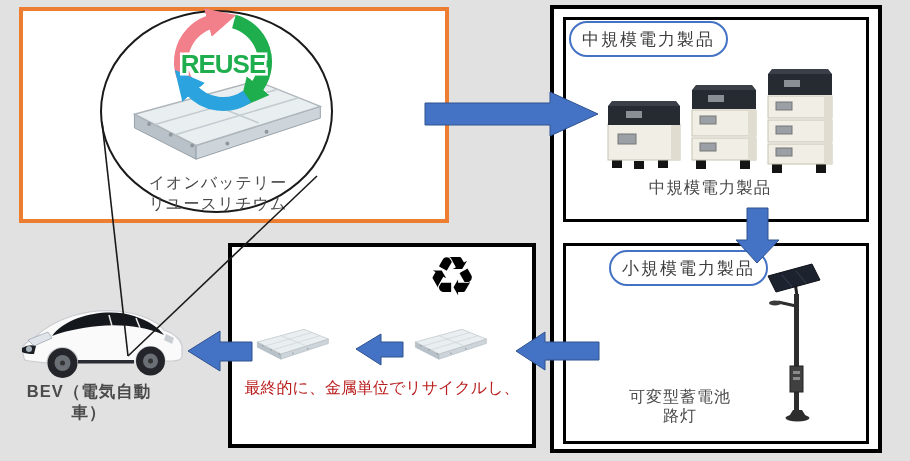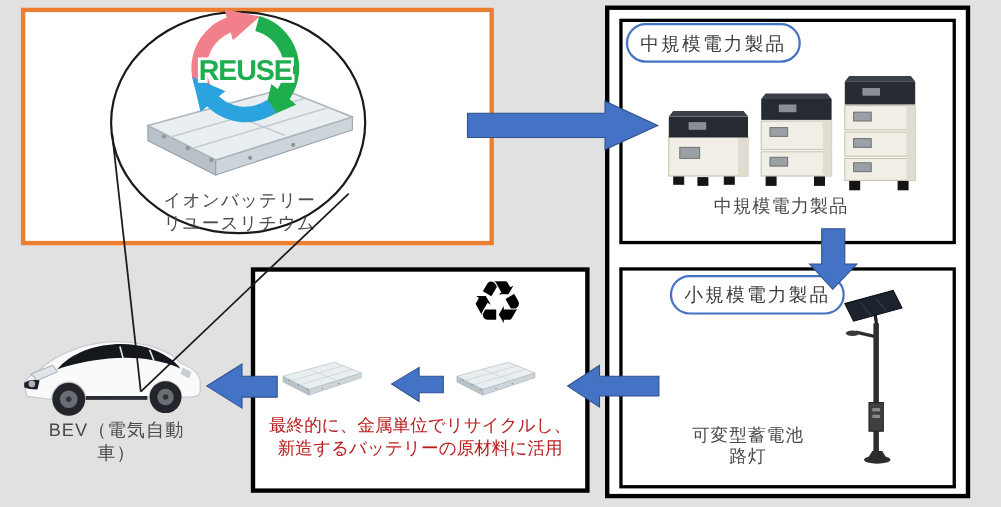--- a/index.html
+++ b/index.html
@@ -21,21 +21,21 @@
   .tag{width:159px;height:36px;border:2px solid #4472C4;border-radius:18px;background:#fff;
        display:flex;align-items:center;justify-content:center;
        font-size:17px;color:#3d3d3d;letter-spacing:2px;}
   .tag-medium{left:569px;top:21px;}
   .tag-small{left:569px;top:250px;margin-left:40px;}
   
   .cap{color:#4a4a4a;text-align:center;letter-spacing:1px;}
   .cap-circle{left:118px;top:172px;width:200px;font-size:16px;line-height:21px;}
   .cap-storage{left:610px;top:177px;width:200px;font-size:16.5px;}
   .cap-solar{left:598px;top:387px;width:164px;font-size:16px;line-height:19px;}
-  .cap-bev{left:23px;top:381px;width:166px;font-size:16.5px;line-height:21px;}
+  .cap-bev{left:6px;top:381px;width:166px;font-size:16.5px;line-height:21px;font-weight:bold;}
   .recycle-text{left:236px;top:378px;width:292px;font-size:16px;line-height:20.5px;color:#b91c1c;text-align:center;}
   .recycle-glyph{left:428px;top:246px;font-size:54px;line-height:60px;color:#000;}
   .line{display:block;}
   svg{display:block;}
 </style>
 </head>
 <body>
 
 <div class="stage">
 
@@ -163,21 +163,20 @@
 
   <div class="abs recycle-glyph">♻</div>
   <svg class="abs" style="left:248px;top:326px" width="86" height="38" viewBox="0 0 230 100">
       <use href="#battery-slab"></use>
     </svg>
   <svg class="abs" style="left:406px;top:326px" width="86" height="38" viewBox="0 0 230 100">
       <use href="#battery-slab"></use>
     </svg>
   <div class="abs recycle-text">
     <span class="line">最終的に、金属単位でリサイクルし、</span>
-    <span class="line">新造するバッテリーの原材料に活用</span>
   </div>
 
   <svg class="abs" style="left:14px;top:300px" width="175" height="84" viewBox="0 0 175 84">
     <path d="M10,58 L8,50 Q8,44 20,38 Q34,24 58,16 Q88,7 116,13 Q140,18 150,30 Q166,36 168,46 L168,56 Q168,61 158,61 L151,61 A14.5,14.5 0 0 0 122,61 L64,63 A15.5,15.5 0 0 0 33,63 L16,61 Q10,61 10,58 Z" fill="#fafafa" stroke="#c9ccd0" stroke-width="1.2"></path>
     <path d="M38,36 C55,14 95,8 120,16 C135,21 145,28 150,35 C130,26 105,24 85,26 C65,28 48,32 38,36 Z" fill="#14171c"></path>
     <line x1="95" y1="15" x2="98" y2="26" stroke="#e8e8e8" stroke-width="1.5"></line>
     <line x1="122" y1="18" x2="126" y2="28" stroke="#e8e8e8" stroke-width="1.5"></line>
     <rect x="64" y="60" width="56" height="3.5" fill="#2a2d33"></rect>
     <circle cx="48.5" cy="63" r="15" fill="#23252a"></circle>
       <circle cx="48.5" cy="63" r="8" fill="#6a6f76"></circle>

